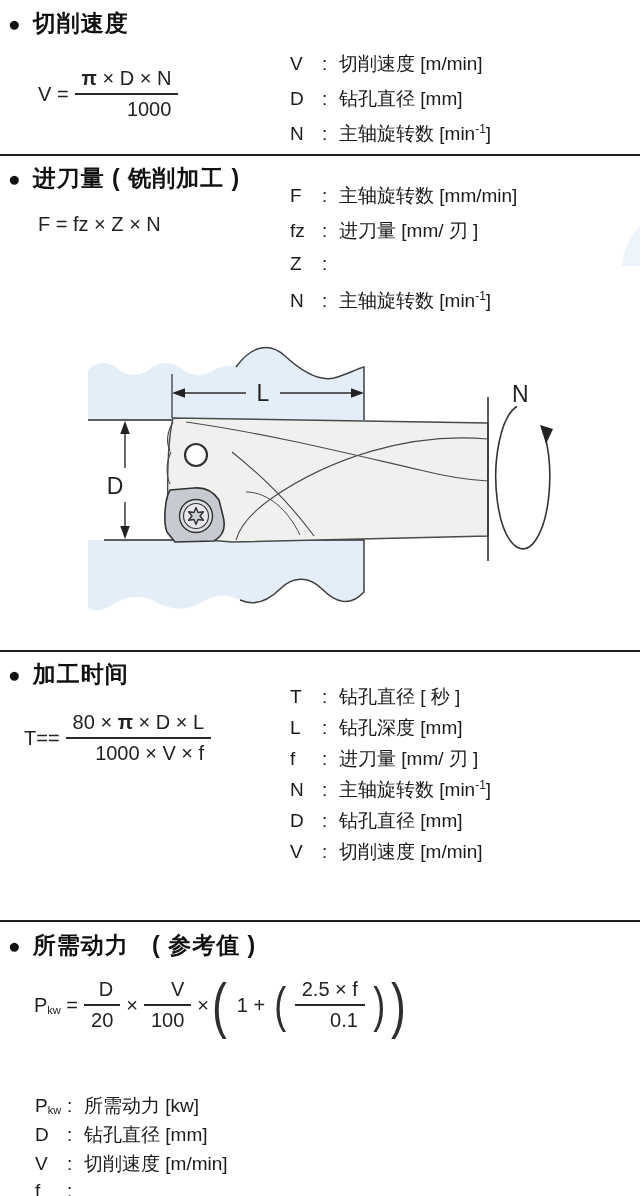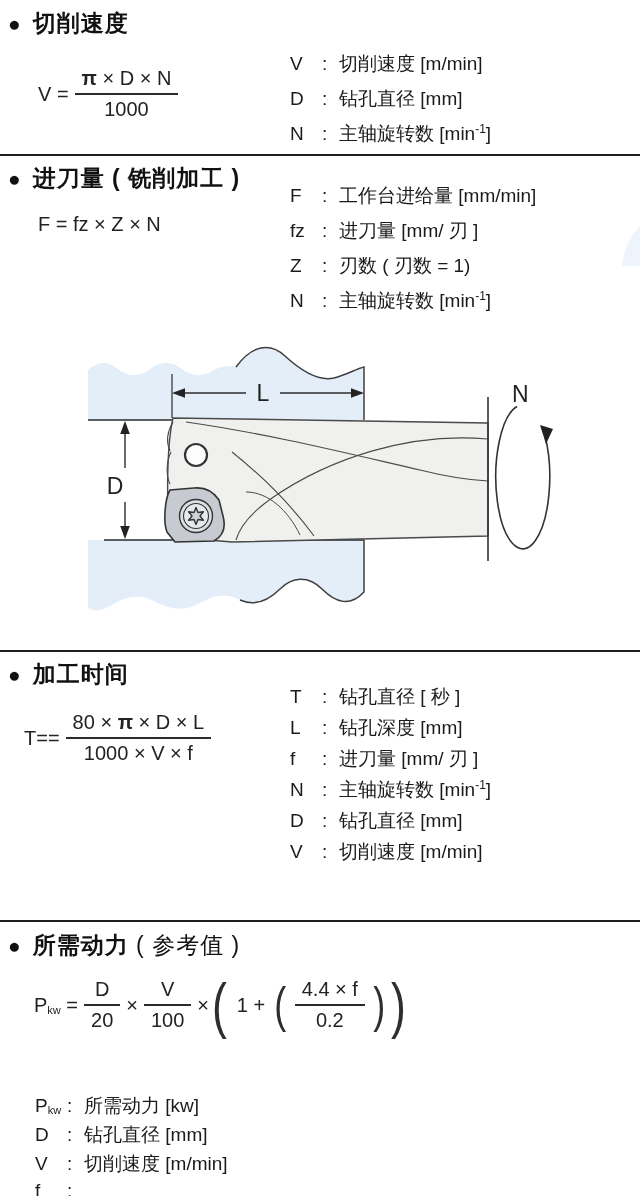--- a/index.html
+++ b/index.html
@@ -3,36 +3,36 @@
 <meta charset="utf-8">
 <style>
   * { margin:0; padding:0; box-sizing:border-box; }
   html,body { background:#fff; }
   body { font-family:"Liberation Sans","DejaVu Sans",sans-serif; color:#1a1a1a; }
   .page { position:relative; width:640px; height:1196px; background:#fff; overflow:hidden; }
 
   .heading { position:absolute; left:8px; display:flex; align-items:center; gap:11px;
              font-size:23px; font-weight:bold; color:#111; letter-spacing:1px; }
   .heading .bullet { font-size:21px; line-height:1; }
-  .heading .paren-light { font-weight:normal; }
+  .heading .paren-light { font-weight:bold;margin-left:16px; }
 
   .divider { position:absolute; left:0; width:640px; height:2px; background:#1f1f1f; }
 
   .defs { position:absolute; font-size:19px; color:#1a1a1a; }
   .def-row { display:flex; align-items:baseline; height:35px; }
   .defs-tight .def-row { height:31px; }
   .defs-tighter .def-row { height:29px; }
   .def-row .sym { width:32px; flex:none; }
   .def-row .colon { width:17px; flex:none; }
   .sup { font-size:12px; position:relative; top:-7px; }
   .subsc { font-size:11px; position:relative; top:2px; }
 
   .formula { position:absolute; display:flex; align-items:center; font-size:20px; color:#222; }
   .formula .gap { margin:0 7px; }
-  .frac { display:inline-flex; flex-direction:column; align-items:center; margin:0 6px; }
+  .frac { display:inline-flex; flex-direction:column; align-items:flex-end; margin:0 6px; }
   .frac .num, .frac .den { padding:1px 7px; white-space:nowrap; }
   .frac .bar { align-self:stretch; height:0; border-top:2px solid #2a2a2a; margin:2px 0; }
   .pi { font-weight:bold; }
   .bigp { font-weight:normal; color:#2e2e2e; line-height:0.85; transform:scaleX(0.72); }
   .p-outer { font-size:62px; }
   .p-inner { font-size:50px; }
 
   svg text { font-family:"Liberation Sans","DejaVu Sans",sans-serif; }
 </style>
 </head>
@@ -80,31 +80,30 @@
   </div>
 
   <div class="formula" style="left:38px; top:213px;">
     <span>F = fz × Z × N</span>
   </div>
 
   <div class="defs" style="left:290px; top:183px;">
     <div class="def-row">
       <span class="sym">F</span>
         <span class="colon">:</span>
-        <span><span>工作台进给量 [mm/min]</span><span class="sup"></span><span></span></span>
+        <span><span>主轴旋转数 [mm/min]</span><span class="sup"></span><span></span></span>
     </div>
     <div class="def-row">
       <span class="sym">fz</span>
         <span class="colon">:</span>
         <span><span>进刀量 [mm/ 刃 ]</span><span class="sup"></span><span></span></span>
     </div>
     <div class="def-row">
       <span class="sym">Z</span>
         <span class="colon">:</span>
-        <span><span>刃数 ( 刃数 = 1)</span><span class="sup"></span><span></span></span>
     </div>
     <div class="def-row">
       <span class="sym">N</span>
         <span class="colon">:</span>
         <span><span>主轴旋转数 [min</span><span class="sup">-1</span><span>]</span></span>
     </div>
   </div>
 
   <svg style="position:absolute; top:226px; right:0;" width="20" height="40" viewBox="0 0 20 40">
     <path d="M20,0 C11,9 4,22 2,40 L20,40 Z" fill="#eaf2fa" opacity="0.85"></path>
@@ -233,23 +232,23 @@
     <span class="frac">
       <span class="num">V</span>
       <span class="bar"></span>
       <span class="den">100</span>
     </span>
     <span>×</span>
     <span class="bigp p-outer">(</span>
     <span class="gap">1 +</span>
     <span class="bigp p-inner">(</span>
     <span class="frac">
-      <span class="num">4.4 × f</span>
-      <span class="bar"></span>
-      <span class="den">0.2</span>
+      <span class="num">2.5 × f</span>
+      <span class="bar"></span>
+      <span class="den">0.1</span>
     </span>
     <span class="bigp p-inner">)</span>
     <span class="bigp p-outer">)</span>
   </div>
 
   <div class="defs defs-tighter" style="left:35px; top:1048px;margin-top:45px;">
     <div class="def-row">
       <span class="sym"><span>P</span><span class="subsc">kw</span></span>
         <span class="colon">:</span>
         <span><span>所需动力 [kw]</span><span class="sup"></span><span></span></span>

